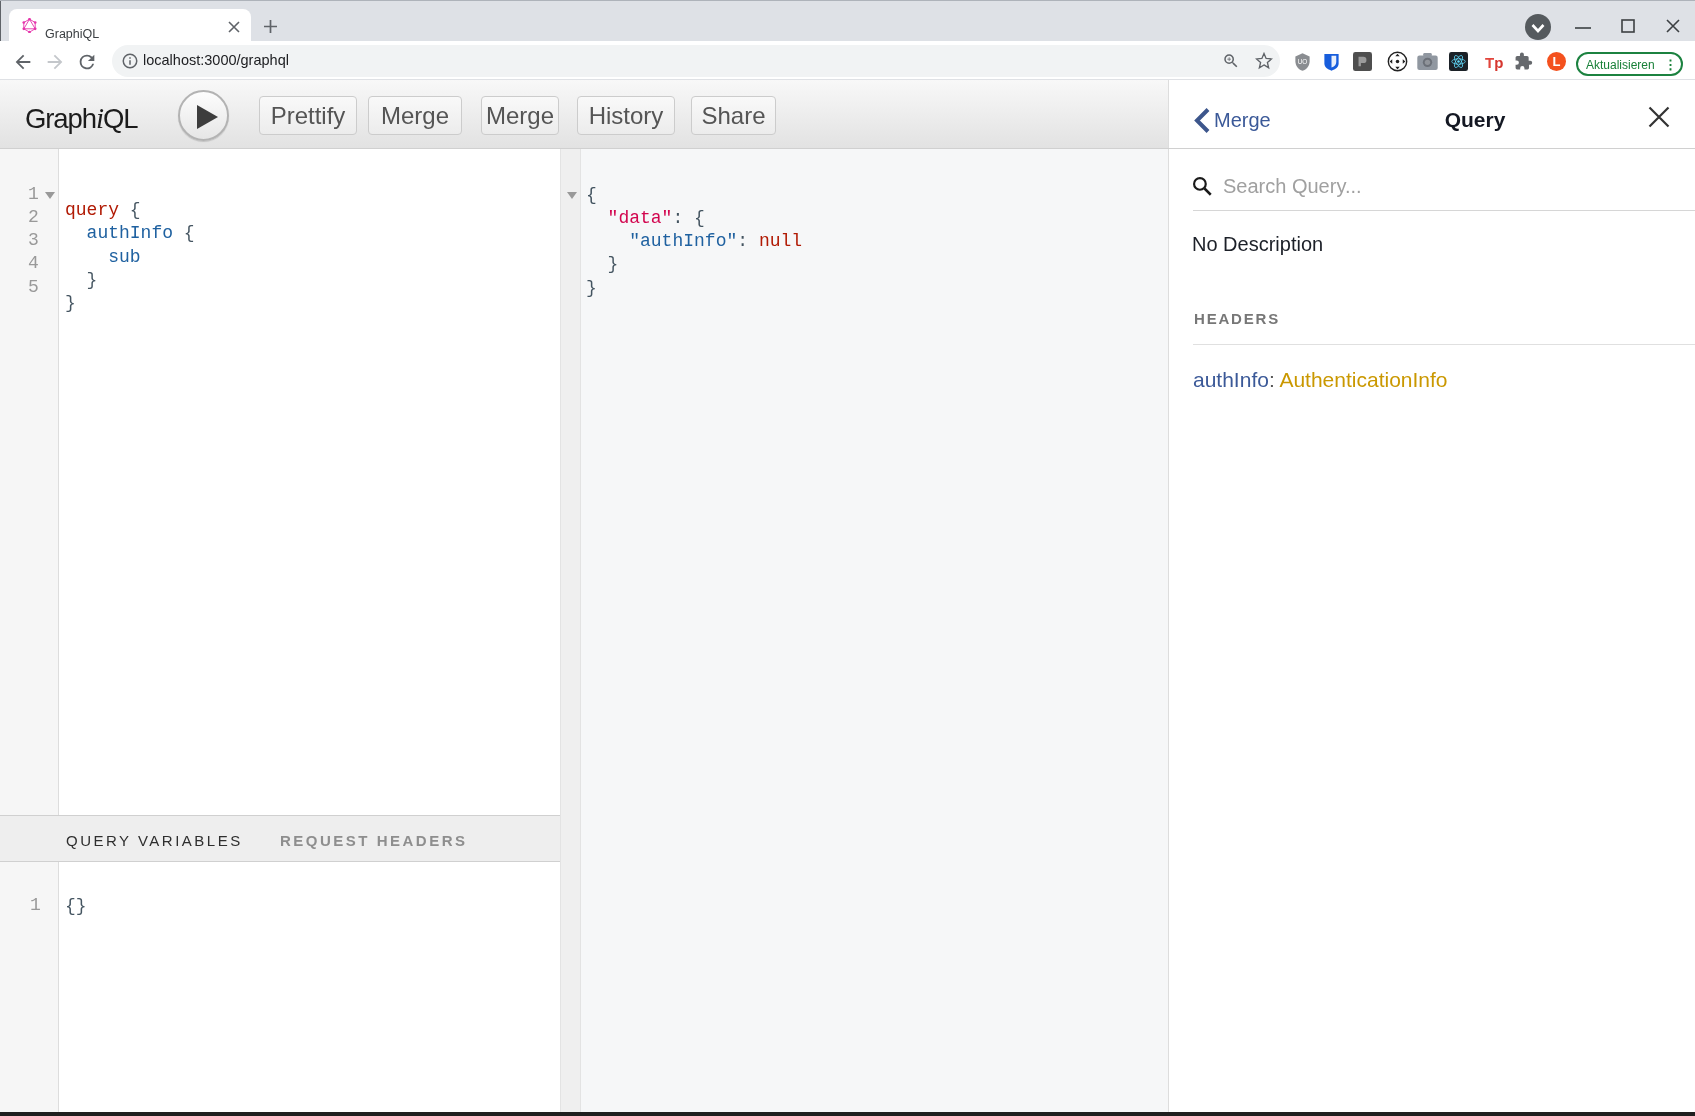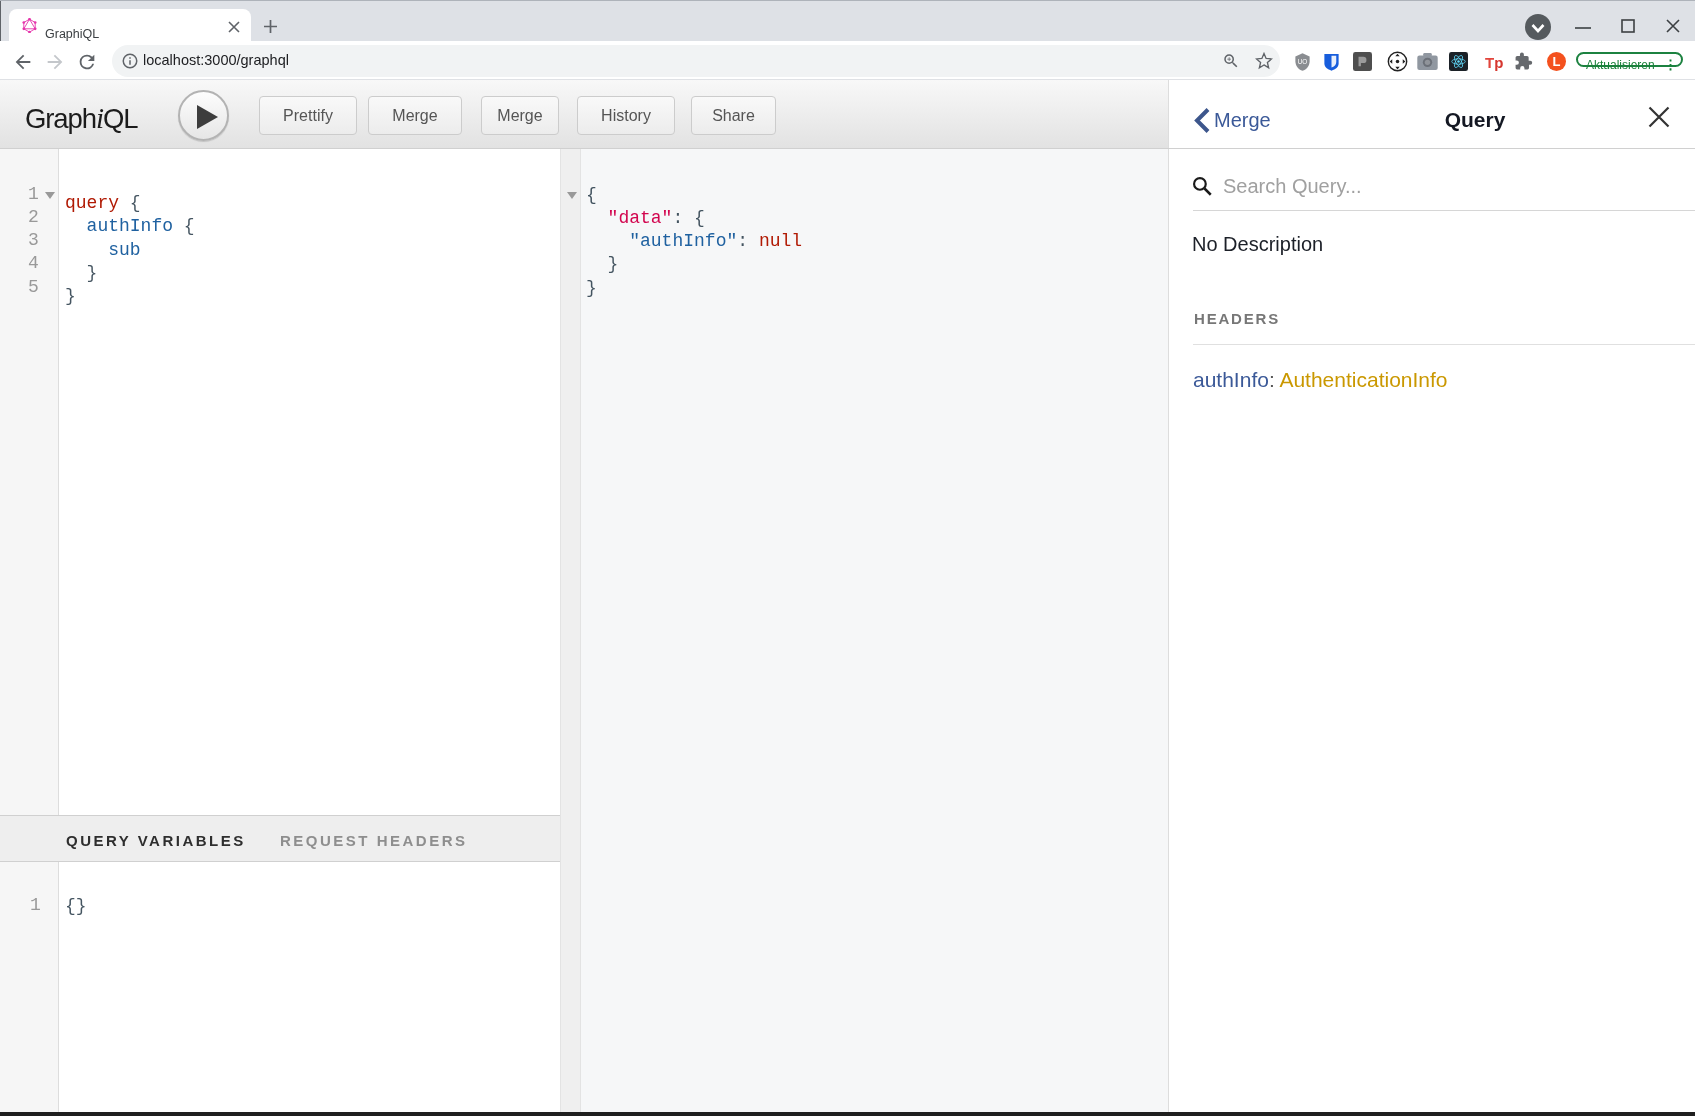--- a/index.html
+++ b/index.html
@@ -21,41 +21,41 @@
   #addrrow { left:0; top:41px; width:1695px; height:39px; background:#fff; border-bottom:1px solid #dfe1e5; }
   #omnibox { left:112px; top:4px; width:1168px; height:32px; background:#f1f3f4; border-radius:16px; }
   #urltext { left:143px; top:10.5px; font-size:14.5px; color:#202124; }
 
   
   #topbar { left:0; top:80px; width:1168px; height:69px; background:linear-gradient(#f8f8f8,#e2e2e2); border-bottom:1px solid #d0d0d0; }
   #logo { left:25px; top:22px; font-size:27.5px; color:#1c1c1c; letter-spacing:-1.1px; }
   #logo em { font-family:"Liberation Serif", serif; font-style:italic; font-size:29px; }
   #execbtn { left:178px; top:10px; width:51px; height:51px; border-radius:26px; border:2px solid #b3b3b3; background:linear-gradient(#fdfdfd,#e6e6e6); box-shadow:0 1px 1px rgba(0,0,0,0.15); }
   #execbtn .tri { position:absolute; left:17px; top:13px; width:0; height:0; border-left:21px solid #3d3d3d; border-top:12px solid transparent; border-bottom:12px solid transparent; }
-  .tbtn { position:absolute; top:16px; height:39px; background:linear-gradient(#f9f9f9,#ececec); border:1px solid #cccccc; border-radius:4px; color:#555; font-size:16px; text-align:center; line-height:37px; }
+  .tbtn { position:absolute; top:16px; height:39px; background:linear-gradient(#f9f9f9,#ececec); border:1px solid #cccccc; border-radius:4px; color:#555; font-size:24px; text-align:center; line-height:37px; }
 
   
   #qpane { left:0; top:149px; width:560px; height:666px; background:#fff; }
   #gutter { left:0; top:149px; width:59px; height:666px; background:#f6f6f6; border-right:1px solid #ddd; }
   #vtabbar { left:0; top:815px; width:560px; height:47px; background:#eeeeee; border-top:1px solid #d0d0d0; border-bottom:1px solid #d0d0d0; }
   #vpane { left:0; top:862px; width:560px; height:251px; background:#fff; }
   #vgutter { left:0; top:862px; width:59px; height:251px; background:#f6f6f6; border-right:1px solid #ddd; }
   #divider { left:560px; top:149px; width:21px; height:964px; background:#efefef; border-left:1px solid #e3e3e3; border-right:1px solid #e3e3e3; }
   #rpane { left:581px; top:149px; width:587px; height:964px; background:#f6f7f8; }
   #bottombar { left:0; top:1112px; width:1695px; height:4px; background:#1f1f1f; }
 
   .lnum { position:absolute; color:#999; font-family:"Liberation Mono", monospace; font-size:18px; }
   .kw { color:#B11A04; }
   .prop { color:#1F61A0; }
   .pun { color:rgba(23,42,58,0.8); }
   .def { color:#D2054E; }
   .foldarrow { position:absolute; width:0; height:0; border-left:5px solid transparent; border-right:5px solid transparent; border-top:7px solid #999; }
 
   
-  #vtabbar .t1 { position:absolute; left:66px; top:16px; font-size:15px; font-weight:bold; letter-spacing:2.5px; color:#2e2e2e; }
+  #vtabbar .t1 { position:absolute; left:66px; top:16px; font-size:15px; font-weight:normal; letter-spacing:2.5px; color:#2e2e2e; }
   #vtabbar .t2 { position:absolute; left:280px; top:16px; font-size:15px; font-weight:bold; letter-spacing:2.5px; color:#8e8e8e; }
 
   
   #sidebar { left:1168px; top:80px; width:527px; height:1033px; background:#fff; border-left:1px solid #ddd; }
   #sbheader { left:1168px; top:80px; width:527px; height:69px; border-bottom:1px solid #d0d0d0; }
   #schemalink { left:1214px; top:109px; font-size:20px; color:#3B5998; }
   #sbtitle { left:1168px; top:107.5px; width:614px; text-align:center; font-size:21px; font-weight:bold; color:#141823; }
   #searchph { left:1223px; top:175px; font-size:20px; color:#a0a0a0; }
   #searchline { left:1193px; top:210px; width:502px; height:1px; background:#d6d6d6; }
   #nodesc { left:1192px; top:233px; font-size:20px; color:#1c2028; }
@@ -170,21 +170,21 @@
           <ellipse cx="12" cy="12" rx="8.5" ry="3.4" transform="rotate(120 12 12)"></ellipse>
         </g>
         <circle cx="12" cy="12" r="1.6" fill="#61dafb"></circle>
       </svg>
     <div class="abs" style="left:1485px; top:13px; font-size:15px; font-weight:bold; color:#e2453c;">T<span style="color:#d6372f;">p</span></div>
     <svg class="abs" style="left:1514px; top:11px;" width="19" height="19" viewBox="0 0 24 24">
         <path d="M20.5 11h-2V7a2 2 0 0 0-2-2h-4V3a2.5 2.5 0 1 0-5 0v2H4a2 2 0 0 0-2 2v3.8h1.5a2.7 2.7 0 1 1 0 5.4H2V20a2 2 0 0 0 2 2h3.8v-1.5a2.7 2.7 0 1 1 5.4 0V22H17a2 2 0 0 0 2-2v-4h1.5a2.5 2.5 0 1 0 0-5z" fill="#66696d"></path>
       </svg>
     <div class="abs" style="left:1547px; top:11px; width:19px; height:19px; border-radius:50%; background:#f4511e; color:#fff; font-size:13px; font-weight:bold; text-align:center; line-height:19px;">L</div>
 
-    <div class="abs" style="left:1576px; top:11px; width:107px; height:15px; border:2px solid #1c8240; border-radius:12px; background:#fff;">
+    <div class="abs" style="left:1576px; top:11px; width:107px; height:24px; border:2px solid #1c8240; border-radius:12px; background:#fff;">
       <div class="abs" style="left:8px; top:3.5px; font-size:12px; color:#188038;">Aktualisieren</div>
       <div class="abs" style="left:86px; top:3px; font-size:13px; font-weight:bold; color:#188038;">⋮</div>
     </div>
   </div>
 
   <div id="topbar" class="abs">
     <div id="logo" class="abs">Graph<em>i</em>QL</div>
     <div id="execbtn" class="abs">
         <div class="tri"></div>
       </div>
@@ -199,21 +199,21 @@
   <div id="gutter" class="abs"></div>
   <div id="divider" class="abs"></div>
   <div id="rpane" class="abs"></div>
 
   <div class="lnum" style="left:28px; top:183.5px;">1</div>
   <div class="lnum" style="left:28px; top:206.8px;">2</div>
   <div class="lnum" style="left:28px; top:230.1px;">3</div>
   <div class="lnum" style="left:28px; top:253.4px;">4</div>
   <div class="lnum" style="left:28px; top:276.7px;">5</div>
   <div class="foldarrow" style="left:45px; top:191.5px;"></div>
-  <div class="mono abs" style="left:65px; top:192px;"><span class="kw">query</span> <span class="pun">{</span>
+  <div class="mono abs" style="left:65px; top:199px;"><span class="kw">query</span> <span class="pun">{</span>
   <span class="prop">authInfo</span> <span class="pun">{</span>
     <span class="prop">sub</span>
   <span class="pun">}</span>
 <span class="pun">}</span></div>
 
   <div class="foldarrow" style="left:567px; top:191.5px;"></div>
   <div class="mono abs" style="left:586px; top:183.5px;"><span class="pun">{</span>
   <span class="def">"data"</span><span class="pun">:</span> <span class="pun">{</span>
     <span class="prop">"authInfo"</span><span class="pun">:</span> <span class="kw">null</span>
   <span class="pun">}</span>

